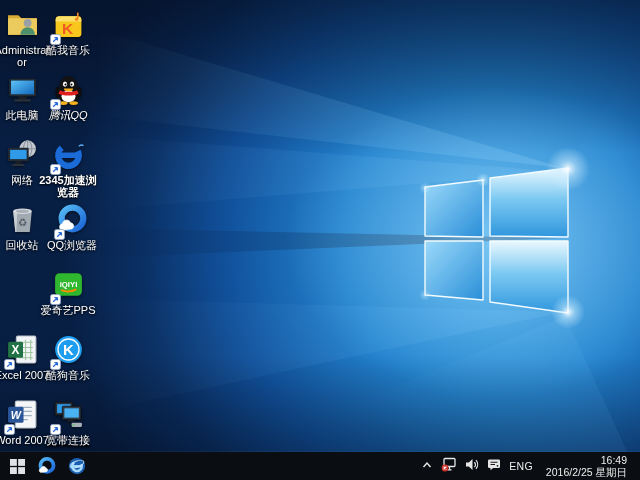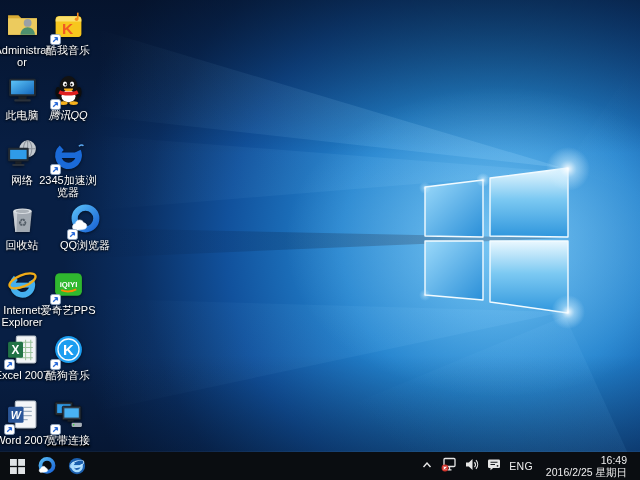--- a/index.html
+++ b/index.html
@@ -140,30 +140,20 @@
           <svg class="main" viewBox="0 0 32 32">
             <path d="M7 8h18l-2 20H9z" fill="#b7bec5" opacity=".88"></path>
             <path d="M7 8h4l-1 20H9z" fill="#cdd3d8" opacity=".9"></path>
             <ellipse cx="16" cy="8" rx="9" ry="2.6" fill="#d8dde2"></ellipse>
             <ellipse cx="16" cy="8" rx="6.5" ry="1.7" fill="#aab1b8"></ellipse>
             <text x="16" y="22" font-size="10" text-anchor="middle" fill="#55606a">♻</text>
           </svg>
         </div>
         <div class="dlabel">回收站</div>
       </div>
-      <div class="dcell" style="left: 0px; top: 268px;">
-        <div class="dic">
-          <svg class="main" viewBox="0 0 32 32">
-            <circle cx="16" cy="16.5" r="9.5" fill="none" stroke="#45b0ee" stroke-width="5.5" stroke-dasharray="42 18" transform="rotate(-28 16 16.5)"></circle>
-            <rect x="8" y="14.2" width="17" height="4.8" fill="#45b0ee"></rect>
-            <ellipse cx="16" cy="12.5" rx="13.5" ry="5.5" fill="none" stroke="#f0ac18" stroke-width="2.2" transform="rotate(-22 16 12.5)"></ellipse>
-          </svg>
-        </div>
-        <div class="dlabel">Internet Explorer</div>
-      </div>
       <div class="dcell" style="left: 0px; top: 333px;">
         <div class="dic">
           <svg class="main" viewBox="0 0 32 32">
             <rect x="10" y="3" width="19" height="26" rx="1.5" fill="#f2f5f7" stroke="#b8c2cc" stroke-width="1"></rect>
             <path d="M13 9h13M13 14h13M13 19h13M13 24h13M19 6.5v20M24 6.5v20" stroke="#9cc39c" stroke-width="1" fill="none"></path>
             <rect x="2" y="8.5" width="14.5" height="15.5" rx="1.5" fill="#217346"></rect>
             <text x="9.2" y="20.5" font-size="11.5" font-weight="bold" fill="#fff" text-anchor="middle">X</text>
           </svg>
           <span class="ovl"><svg viewBox="0 0 11 11">
               <rect x=".5" y=".5" width="10" height="10" rx="2" fill="#fff" stroke="#8fa6c2" stroke-width=".8"></rect>
@@ -220,35 +210,35 @@
             <ellipse cx="11" cy="29.2" rx="4.2" ry="1.9" fill="#f6b11c"></ellipse>
             <ellipse cx="21" cy="29.2" rx="4.2" ry="1.9" fill="#f6b11c"></ellipse>
           </svg>
           <span class="ovl"><svg viewBox="0 0 11 11">
               <rect x=".5" y=".5" width="10" height="10" rx="2" fill="#fff" stroke="#8fa6c2" stroke-width=".8"></rect>
               <path d="M3.2 7.8L7.4 3.6M7.4 3.6H4.5M7.4 3.6v2.9" stroke="#2b6bd8" stroke-width="1.3" fill="none"></path>
             </svg></span>
         </div>
         <div class="dlabel">腾讯QQ</div>
       </div>
-      <div class="dcell" style="left: 46px; top: 138px;">
+      <div class="dcell" style="left: 46px; top: 138px; font-weight: bold;">
         <div class="dic">
           <svg class="main" viewBox="0 0 32 32">
             <circle cx="16" cy="17" r="10" fill="none" stroke="#1a6ad8" stroke-width="6" stroke-dasharray="44 19" transform="rotate(-25 16 17)"></circle>
             <rect x="7" y="14" width="19" height="5.5" rx="1" fill="#1a6ad8"></rect>
             <path d="M26 8c2-1.5 3.5-1.5 4.5-.5" stroke="#5aa8f0" stroke-width="1.5" fill="none"></path>
           </svg>
           <span class="ovl"><svg viewBox="0 0 11 11">
               <rect x=".5" y=".5" width="10" height="10" rx="2" fill="#fff" stroke="#8fa6c2" stroke-width=".8"></rect>
               <path d="M3.2 7.8L7.4 3.6M7.4 3.6H4.5M7.4 3.6v2.9" stroke="#2b6bd8" stroke-width="1.3" fill="none"></path>
             </svg></span>
         </div>
         <div class="dlabel">2345加速浏览器</div>
       </div>
-      <div class="dcell" style="left: 63px; top: 203px;">
+      <div class="dcell" style="left: 50px; top: 203px;">
         <div class="dic">
           <svg class="main" viewBox="0 0 32 32">
             <defs>
               <linearGradient id="qbg" x1="0" y1="0" x2="1" y2="1">
                 <stop offset="0" stop-color="#55b9f5"></stop>
                 <stop offset="1" stop-color="#1b66d6"></stop>
               </linearGradient>
             </defs>
             <circle cx="16" cy="15" r="10.5" fill="none" stroke="url(#qbg)" stroke-width="6"></circle>
             <path d="M7 26.5c-2.1 0-3.6-1.5-3.6-3.3 0-1.6 1.2-3 2.8-3.2.3-2 2-3.6 4.1-3.6 1.8 0 3.4 1.1 4 2.8 1.6.2 2.9 1.5 2.9 3.1 0 1.9-1.6 3.2-3.4 3.2z" fill="#ffffff" stroke="#e2ecf7" stroke-width=".6"></path>

